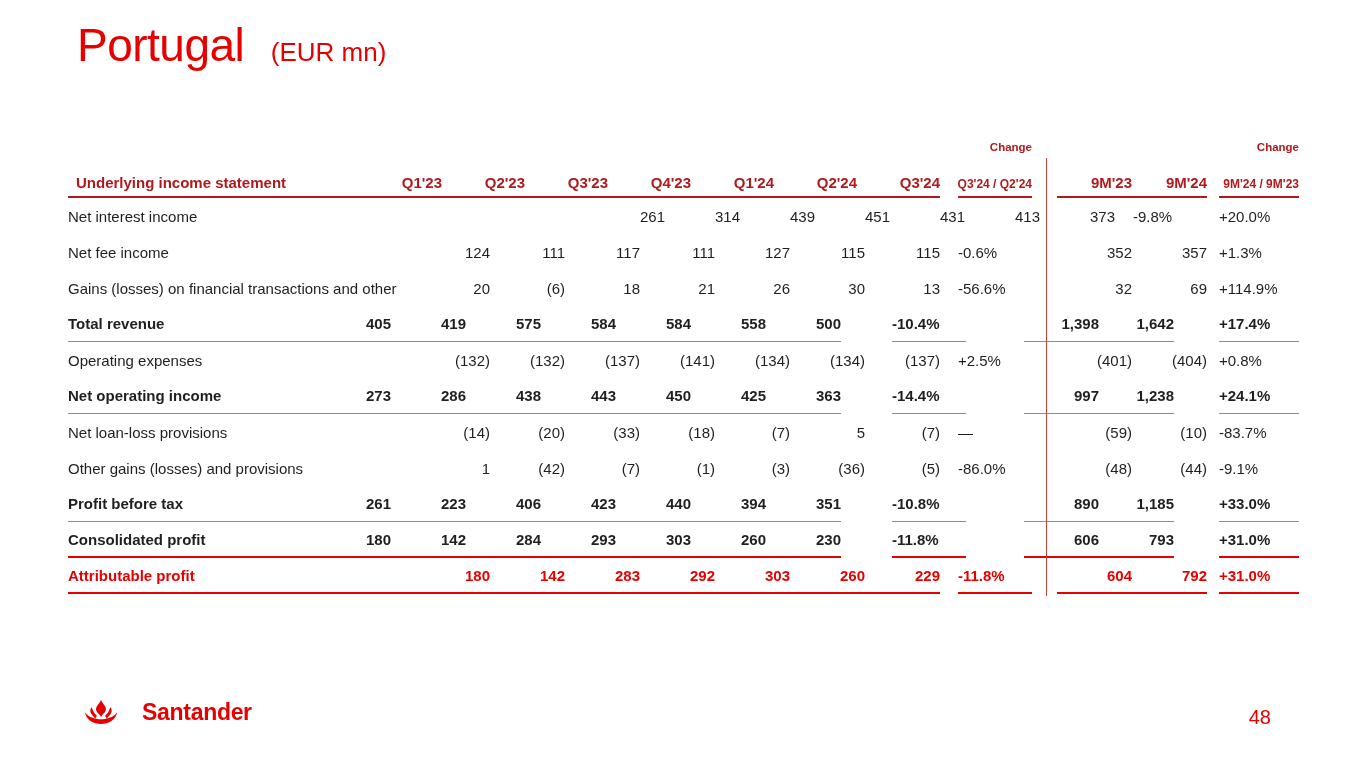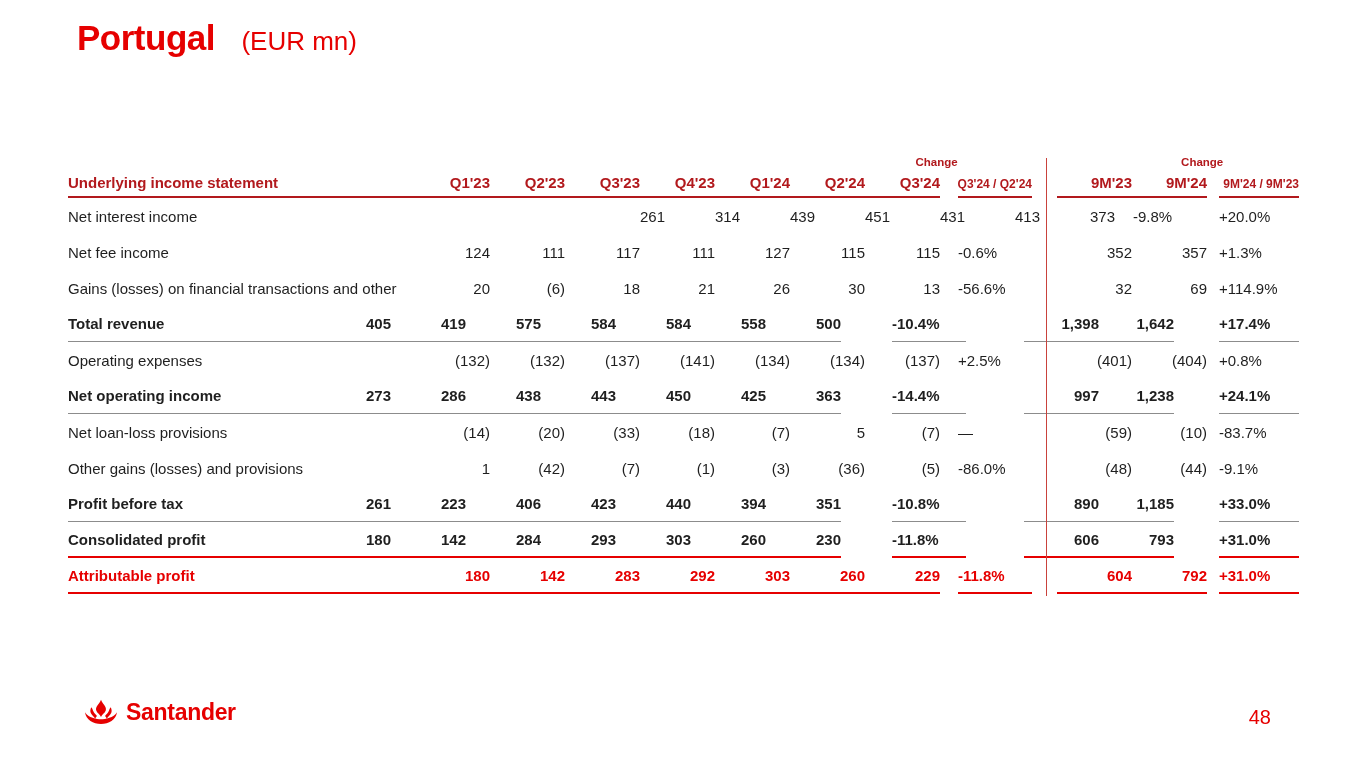--- a/index.html
+++ b/index.html
@@ -7,21 +7,21 @@
   body {
     position: relative;
     background: #ffffff;
     font-family: "Liberation Sans", sans-serif;
     overflow: hidden;
     color: var(--text, #1f1f1f);
   }
 
   
   .title-wrap { position: absolute; left: 77px; top: 18px; color: var(--brand-red); white-space: nowrap; }
-  .title { display: inline; font-size: 35px; font-weight: 700; letter-spacing: -0.5px; }
+  .title { display: inline; font-size: 46px; font-weight: 400; letter-spacing: -0.5px; }
   .subtitle { display: inline; font-size: 26px; margin-left: 22px; font-weight: 400; }
 
   
   .tablewrap { position: absolute; left: 68px; top: 156px; width: 1231px; }
   .divider { position: absolute; left: 978px; top: 2px; width: 1px; height: 438px; background: var(--divider-red); }
 
   .trow, .thead { display: flex; }
   .grp { display: flex; }
   .g1 { flex: 1; }
   .g2 { width: 74px; margin-left: 18px; justify-content: flex-end; }
@@ -29,36 +29,36 @@
   .g4 { width: 80px; margin-left: 12px; justify-content: flex-end; }
 
   .cell { white-space: nowrap; }
   .label { flex: 1; text-align: left; }
   .num { width: 75px; text-align: right; }
   .chg { width: 100%; text-align: left; }
 
   
   .thead { height: 42px; }
   .thead .grp { align-items: flex-end; padding-bottom: 5px; border-bottom: 2px solid var(--dark-red); }
-  .thead .cell { color: var(--dark-red); font-weight: 700; font-size: 15px; }
-  .chg-head { display: flex; align-items: flex-start; justify-content: flex-end; width: 100%; color: var(--dark-red); font-weight: 700; }
+  .thead .cell { color: var(--dark-red); font-weight: 700; font-size: 15px; margin-left: 8px; }
+  .chg-head { display: flex; flex-direction: column; align-items: flex-end; justify-content: flex-end; width: 100%; color: var(--dark-red); font-weight: 700; }
   .chg-head .line1 { font-size: 11.5px; margin-bottom: 3px; }
   .chg-head .line2 { font-size: 12px; white-space: nowrap; margin-top: 21px; }
 
   
   .trow { height: 36px; font-size: 15px; }
   .trow .grp { align-items: center; }
   .trow.bold { font-weight: 700; gap: 33px; }
   .trow.red { font-weight: 700; color: var(--brand-red); }
   .rule-none { border-bottom: none; }
   .rule-gray { border-bottom: 1px solid var(--rule-gray); }
   .rule-red  { border-bottom: 2px solid var(--brand-red); }
 
   
-  .logo { position: absolute; left: 84px; top: 698px; display: flex; align-items: center; gap: 8px; color: var(--brand-red); }
+  .logo { position: absolute; left: 84px; top: 698px; display: flex; align-items: center; gap: 24px; color: var(--brand-red); }
   .logo svg { display: block; }
   .logo-text { font-size: 23px; font-weight: 700; letter-spacing: -0.3px; }
   .pagenum { position: absolute; right: 94px; top: 706px; color: var(--brand-red); font-size: 20px; }
 </style>
 </head>
 <body>
 
 <div class="title-wrap">
   <h1 class="title">Portugal</h1>
   <span class="subtitle">(EUR mn)</span>

